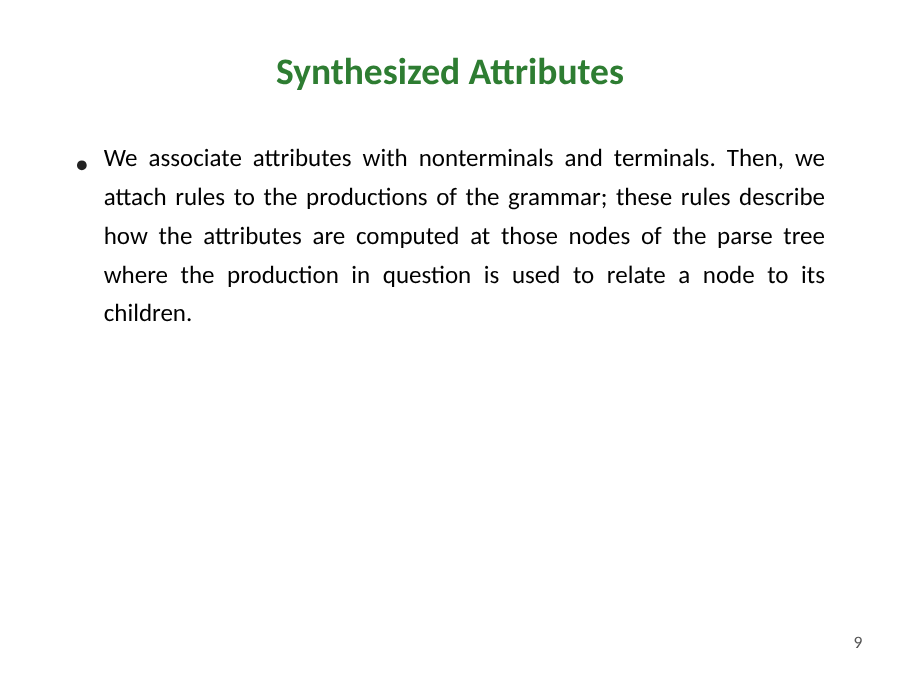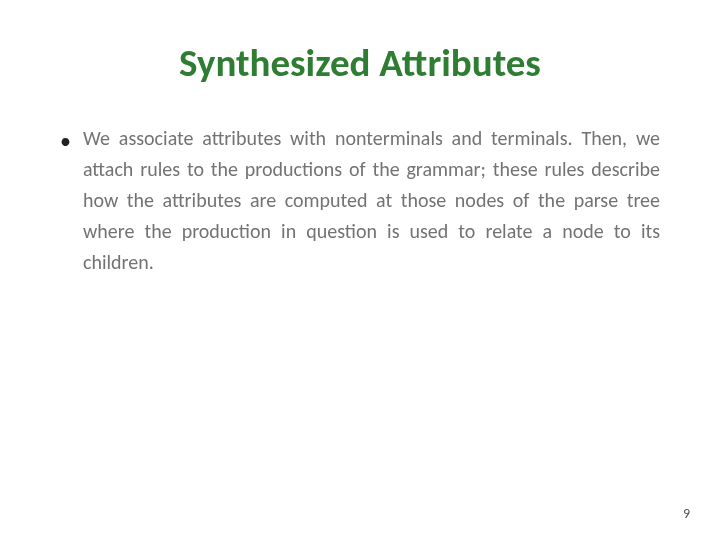--- a/index.html
+++ b/index.html
@@ -21,21 +21,21 @@
       height: 540px;
       background: #ffffff;
       position: relative;
       padding: 40px 60px 40px 60px;
       display: flex;
       flex-direction: column;
     }
 
     .slide-title {
       text-align: center;
-      font-size: 39px;
+      font-size: 30px;
       font-weight: bold;
       color: #2e7d32;
       margin-bottom: 36px;
       line-height: 1.2;
     }
 
     .slide-content {
       flex: 1;
       display: flex;
       flex-direction: column;
@@ -51,21 +51,21 @@
     .bullet-dot {
       font-size: 22px;
       color: #222;
       line-height: 1.55;
       flex-shrink: 0;
       margin-top: 2px;
     }
 
     .bullet-text {
       font-size: 20px;
-      color: #737373;
+      color: #000000;
       line-height: 1.55;
       text-align: justify;
     }
 
     .slide-number {
       position: absolute;
       bottom: 18px;
       right: 30px;
       font-size: 14px;
       color: #555;

